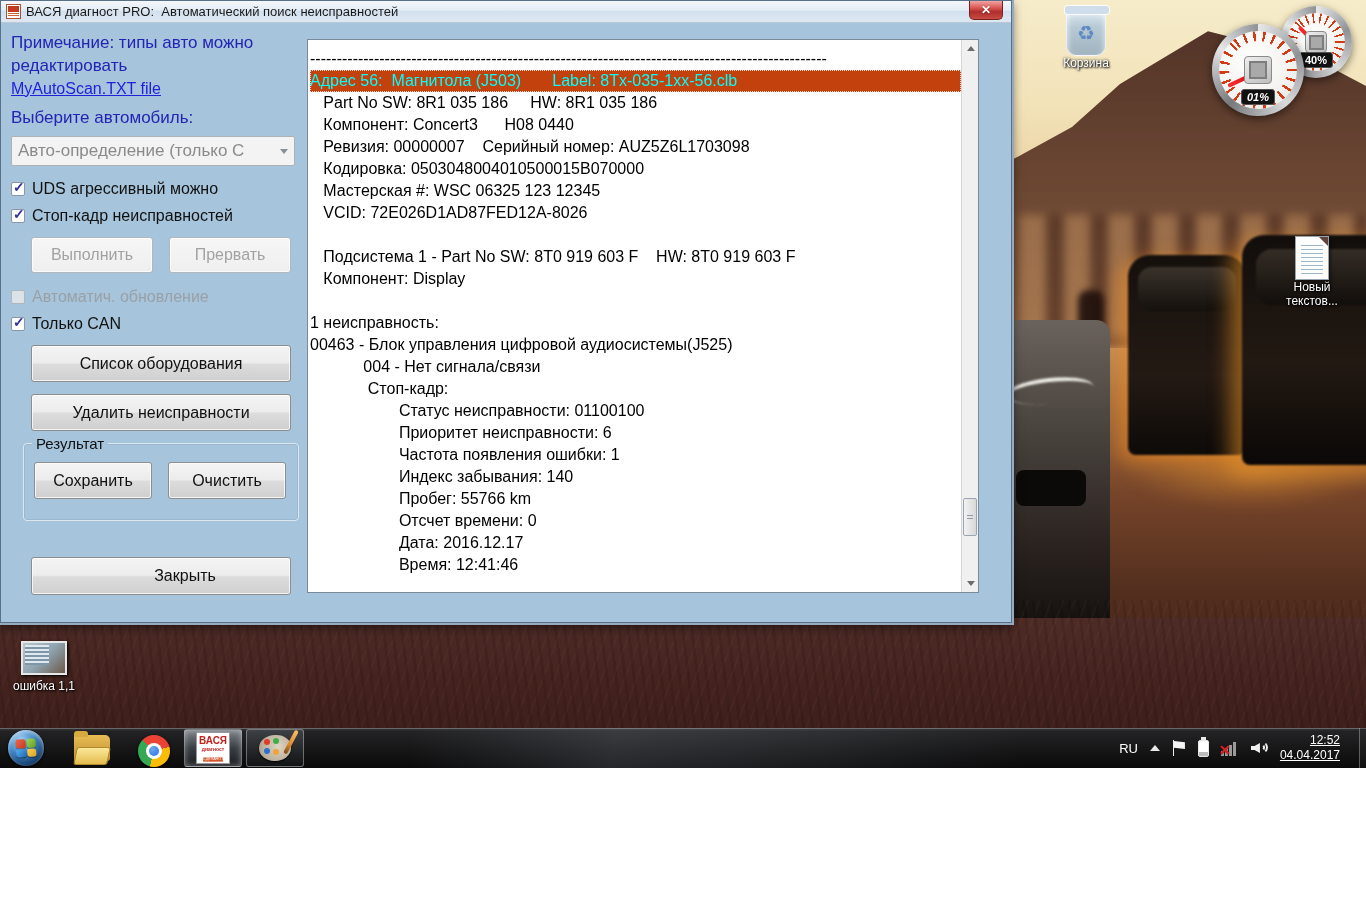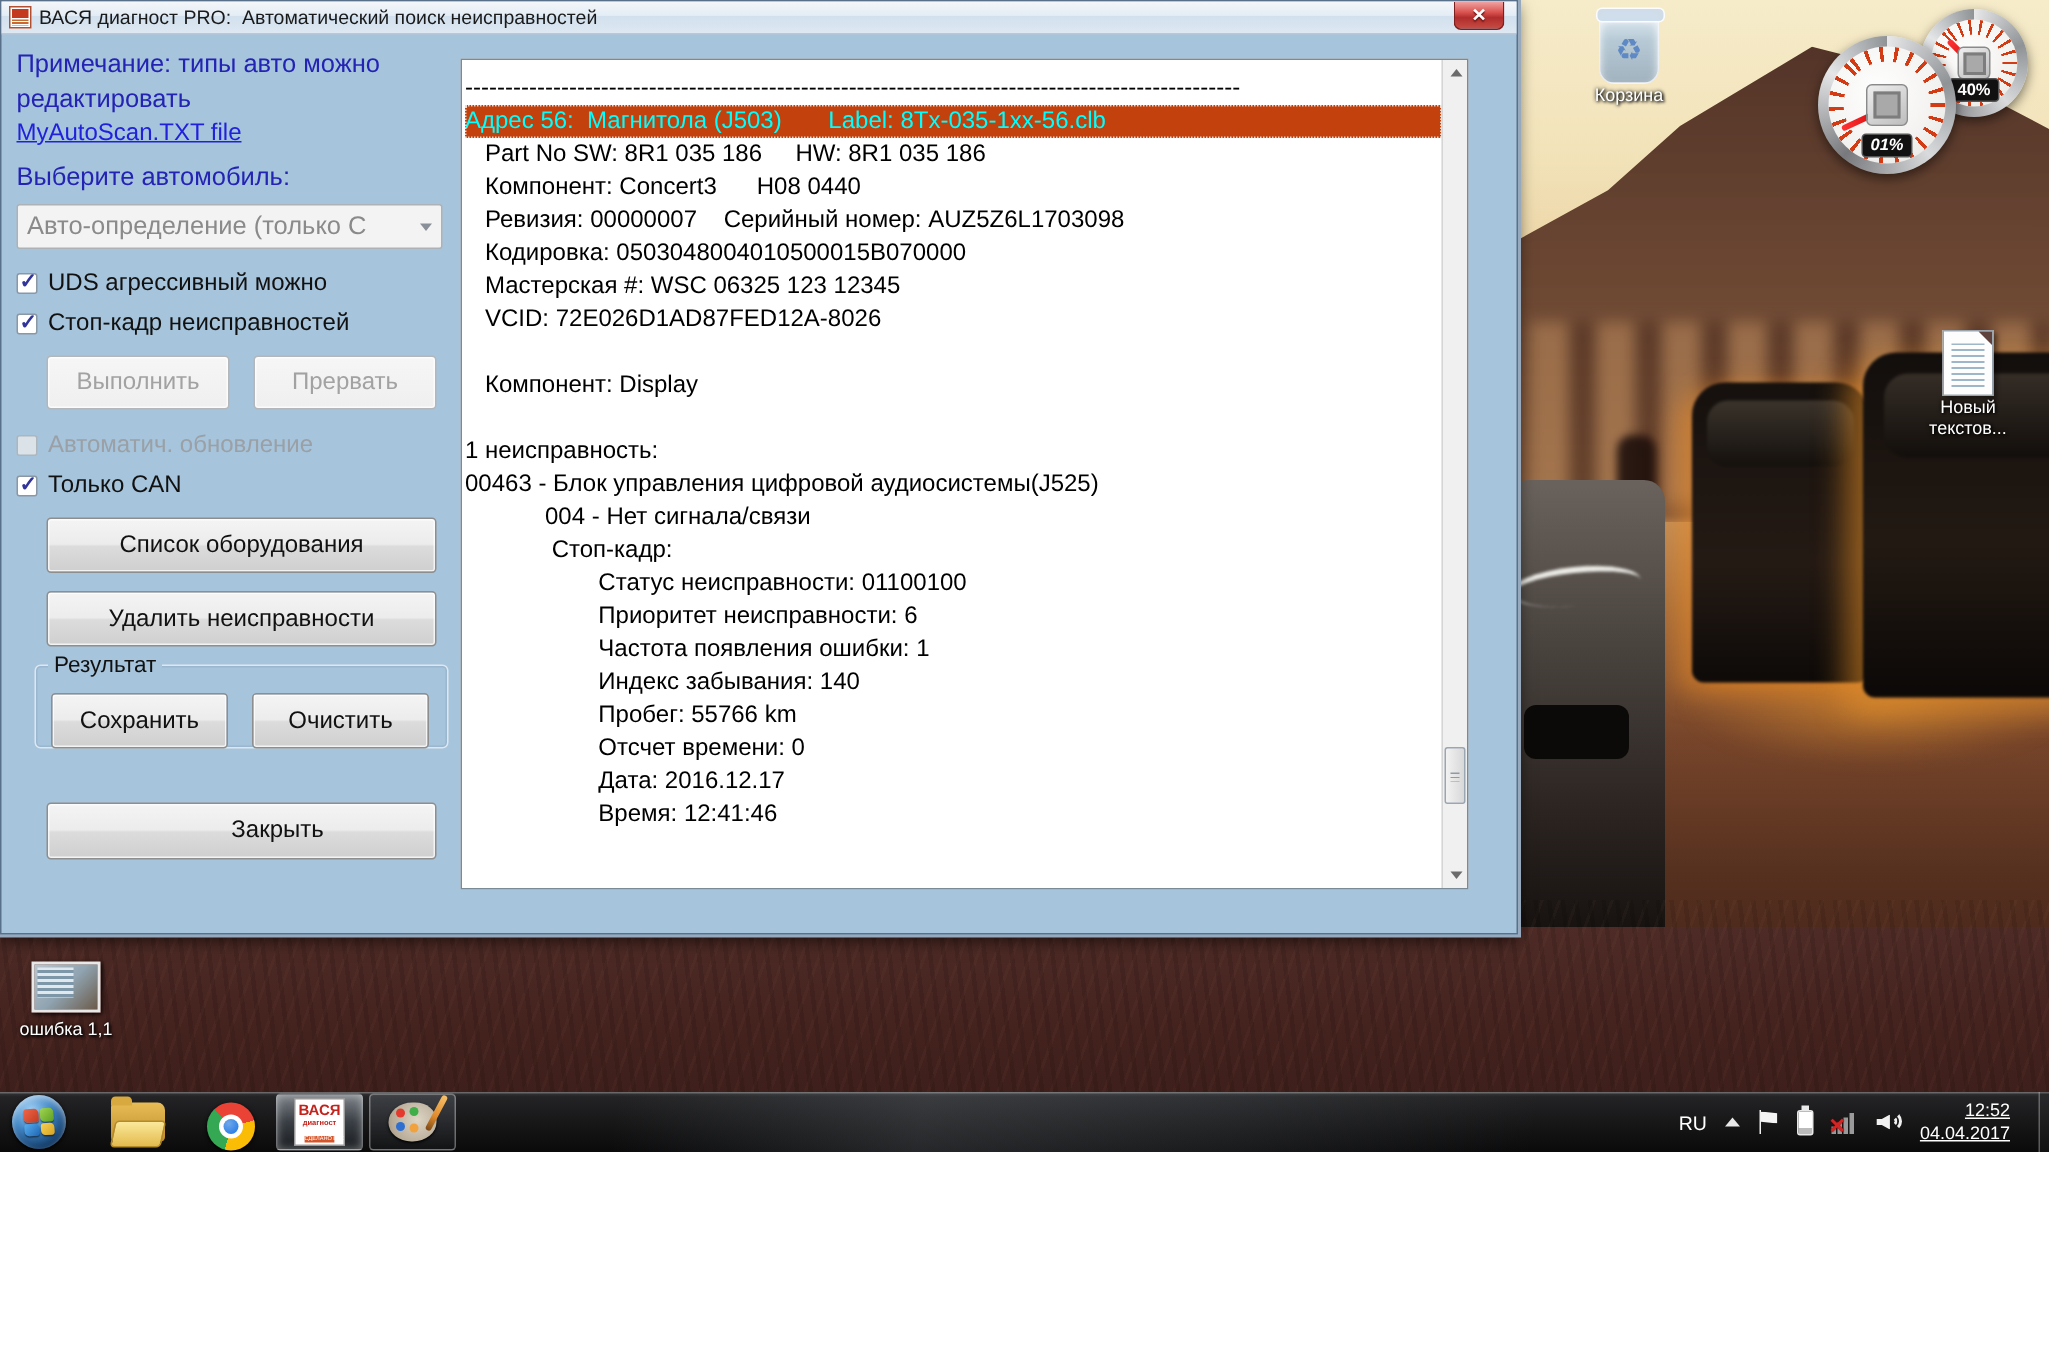--- a/index.html
+++ b/index.html
@@ -95,21 +95,21 @@
   .cb-row.checked .cb .mark { display:block; }
   .cb-row.disabled { color:#9aa0a6; }
   .cb-row.disabled .cb { background:#dbe2e8; border-color:#aeb6bd; }
   .btn { background:linear-gradient(180deg,#f4f4f4 0%,#ececec 48%,#dcdcdc 52%,#cfcfcf 100%);
     border:1px solid #8e8e8e; border-radius:3px; font-size:16px; color:#111; display:flex; align-items:center; justify-content:center;
     box-shadow:inset 0 0 0 1px rgba(255,255,255,.75); cursor:pointer; font-family:"Liberation Sans",sans-serif; }
   .btn.disabled { color:#a2a2a2; border-color:#b2b7bb; background:linear-gradient(180deg,#f6f6f6,#efefef); cursor:default; }
   .btn-row { display:flex; gap:16px; margin-top:12px; }
   .btn-run, .btn-abort { width:122px; height:36px; }
   .btn-wide { width:260px; height:37px; margin:12px 0 0 20px; }
-  .group { margin:12px 17px 0 12px; width:276px; height:56px; border:1px solid #dde7f0; border-radius:4px; position:relative;
+  .group { margin:12px 17px 0 12px; width:276px; height:78px; border:1px solid #dde7f0; border-radius:4px; position:relative;
     box-shadow:inset 0 0 0 1px rgba(120,145,170,.25); }
   .group-label { position:absolute; left:8px; top:-9px; background:#a6c4db; padding:0 4px; font-size:15px; color:#111; }
   .group .btn-row { margin:18px 0 0 10px; }
   .btn-save, .btn-clear { width:118px; height:37px; }
   .btn-close-app { width:260px; height:38px; margin:36px 0 0 20px;padding-left:48px; }
 
   
   .output-wrap { position:absolute; left:306px; top:38px; width:672px; height:554px; background:#fff; border:1px solid #7a8a99; display:flex; }
   .output-text { flex:1; overflow:hidden; padding:8px 0 0 2px; }
   .oline { white-space:pre; font-size:16px; line-height:22px; color:#000; min-height:22px; }
@@ -226,21 +226,21 @@
     <div class="ring"></div>
     <div class="face">
       <div class="ticks"></div>
       <div class="ticks-cover"></div>
       <div class="needle" style="transform:rotate(155deg);"></div>
     </div>
     <div class="chip" style="width:28px; height:28px;"></div>
     <div class="pct" style="bottom:11px;">01%</div>
   </div>
 
-  <div class="dicon" style="left:1283px; top:220px; width:58px;">
+  <div class="dicon" style="left:1283px; top:236px; width:58px;">
     <div class="doc-icon">
       <div class="doc-fold"></div>
         <div class="doc-lines"></div>
     </div>
     <div>Новый</div>
     <div>текстов...</div>
   </div>
 
   <div class="dicon" style="left:12px; top:641px; width:64px;">
     <div class="err-thumb"></div>
@@ -310,20 +310,21 @@
       <div class="output-text">
           <div class="oline">-------------------------------------------------------------------------------------------------</div>
           <div class="oline hl">Адрес 56:  Магнитола (J503)       Label: 8Tx-035-1xx-56.clb</div>
           <div class="oline">   Part No SW: 8R1 035 186     HW: 8R1 035 186</div>
           <div class="oline">   Компонент: Concert3      H08 0440</div>
           <div class="oline">   Ревизия: 00000007    Серийный номер: AUZ5Z6L1703098</div>
           <div class="oline">   Кодировка: 0503048004010500015B070000</div>
           <div class="oline">   Мастерская #: WSC 06325 123 12345</div>
           <div class="oline">   VCID: 72E026D1AD87FED12A-8026</div>
           <div class="oline">&nbsp;</div>
+          <div class="oline">   Подсистема 1 - Part No SW: 8T0 919 603 F    HW: 8T0 919 603 F</div>
           <div class="oline">   Компонент: Display</div>
           <div class="oline">&nbsp;</div>
           <div class="oline">1 неисправность:</div>
           <div class="oline">00463 - Блок управления цифровой аудиосистемы(J525)</div>
           <div class="oline">            004 - Нет сигнала/связи</div>
           <div class="oline">             Стоп-кадр:</div>
           <div class="oline">                    Статус неисправности: 01100100</div>
           <div class="oline">                    Приоритет неисправности: 6</div>
           <div class="oline">                    Частота появления ошибки: 1</div>
           <div class="oline">                    Индекс забывания: 140</div>

